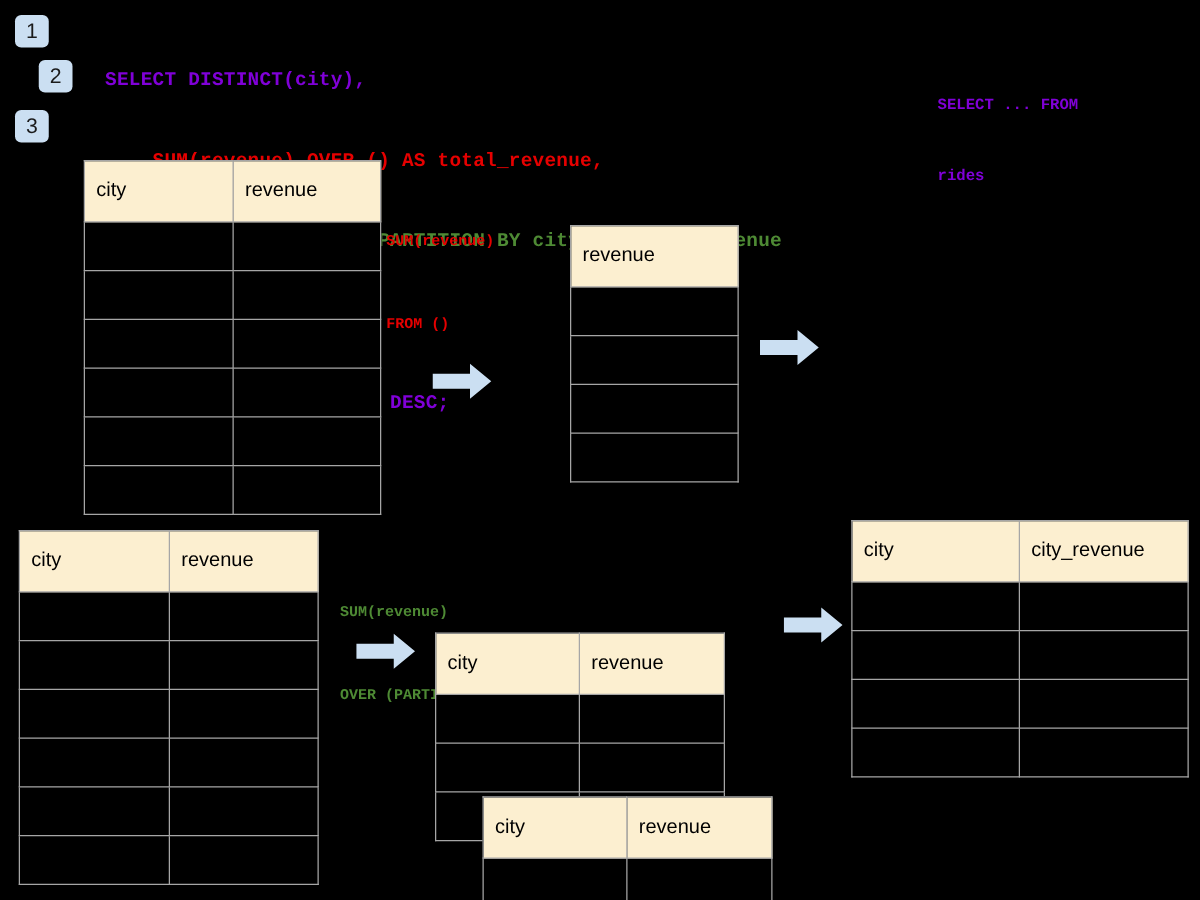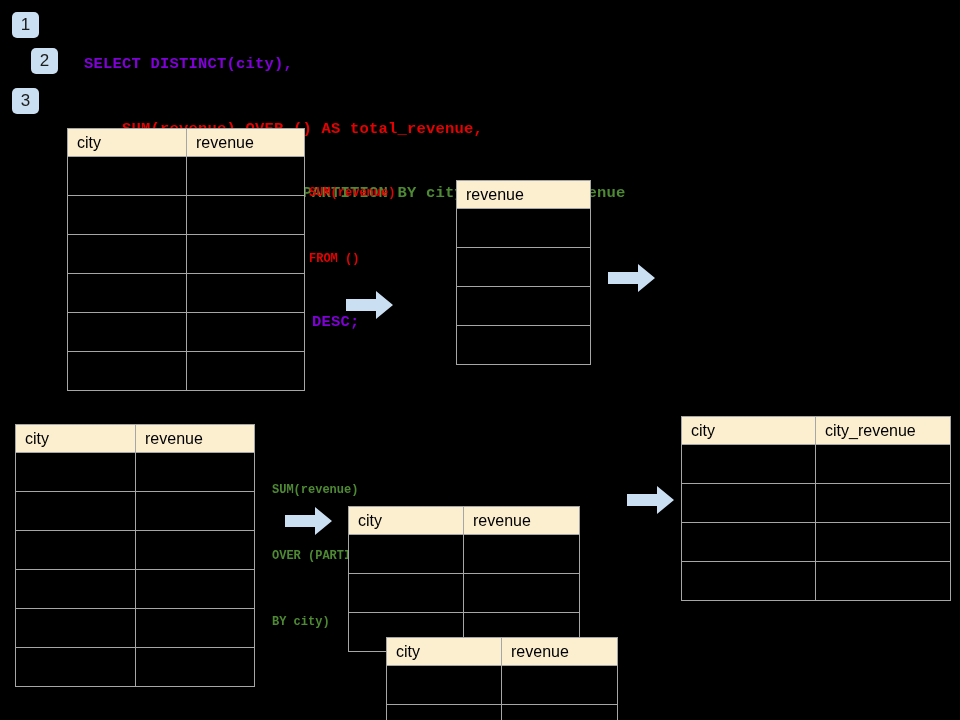--- a/index.html
+++ b/index.html
@@ -80,21 +80,21 @@
     margin: 0;
   }
   .tbl th {
     background: #FCEFD0;
     color: #000000;
     font-family: "Liberation Sans", sans-serif;
     font-weight: normal;
     font-size: 16px;
     text-align: left;
     padding-left: 9px;
-    height: 28px;
+    height: 49px;
     box-sizing: border-box;
   }
   .tbl td {
     background: #000000;
     height: 39px;
     box-sizing: border-box;
   }
 
   
   .arrow {
@@ -112,30 +112,33 @@
   <div class="badge" style="left:12px; top:88px;">3</div>
 
   <div class="code" style="left:84px; top:11px;">
     <div class="code-line c-purple">SELECT DISTINCT(city),</div>
     <div class="code-line c-red">    SUM(revenue) OVER () AS total_revenue,</div>
     <div class="code-line c-green">    SUM(revenue) OVER (PARTITION BY city) as city_revenue</div>
     <div class="code-line c-purple">  FROM rides</div>
     <div class="code-line c-purple">  ORDER by city_revenue DESC;</div>
   </div>
 
+  <div class="label small c-purple" style="left:750px; top:37px;">
+    <div>SELECT ... FROM</div>
+    <div>rides</div>
+  </div>
 
   <div class="label c-red" style="left:309px; top:138px;">
     <div>SUM(revenue)</div>
     <div>FROM ()</div>
   </div>
 
   <div class="label c-green" style="left:272px; top:435px;">
     <div>SUM(revenue)</div>
     <div>OVER (PARTITION</div>
-    <div>BY city)</div>
   </div>
 
   <table class="tbl" style="left:67px; top:128px; width:237px;">
     <colgroup>
         <col style="width:119px">
         <col style="width:118px">
       </colgroup>
     <thead>
       <tr>
         <th>city</th>

